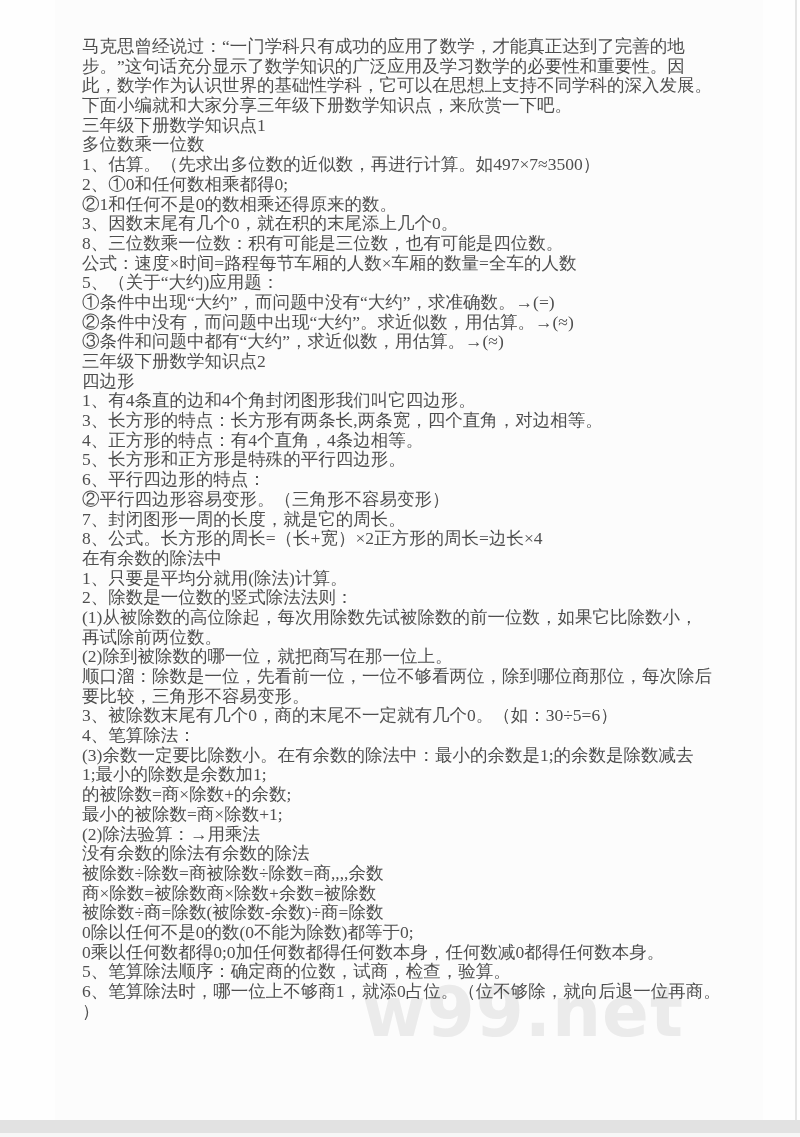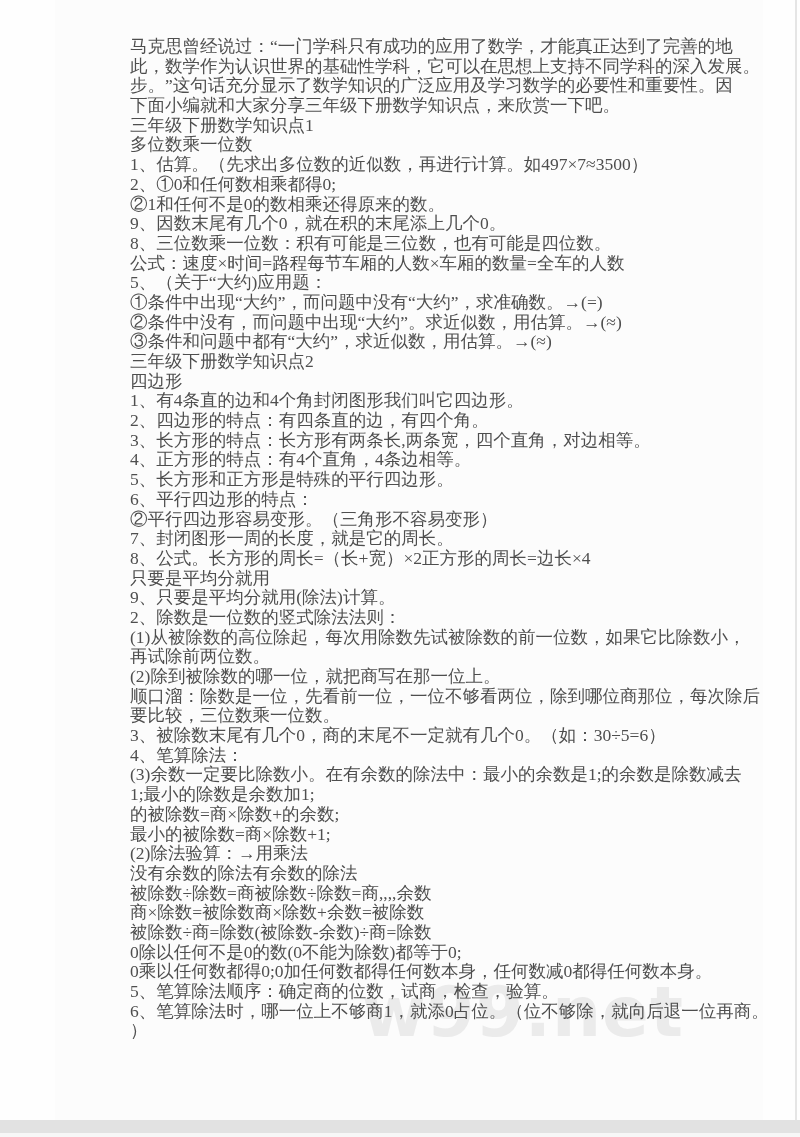--- a/index.html
+++ b/index.html
@@ -37,21 +37,20 @@
   }
   .textbody {
     position: absolute;
     left: 82px;
     top: 37px;
     z-index: 2;
     color: var(--text, #4e4e4e);
     font-size: 17.5px;
     line-height: 19.7px;
     white-space: nowrap;
-    margin-left: 48px;
   }
   .line {
     height: 19.7px;
   }
   .right-edge-line {
     position: absolute;
     right: 3px;
     top: 0;
     width: 2px;
     height: 1120px;
@@ -79,54 +78,53 @@
 </style>
 </head>
 <body>
 
 <div class="content-bg"></div>
 
 <div class="watermark">w99.net</div>
 
 <div class="textbody">
     <div class="line">马克思曾经说过：“一门学科只有成功的应用了数学，才能真正达到了完善的地</div>
+    <div class="line">步。”这句话充分显示了数学知识的广泛应用及学习数学的必要性和重要性。因</div>
     <div class="line">此，数学作为认识世界的基础性学科，它可以在思想上支持不同学科的深入发展。</div>
-    <div class="line">步。”这句话充分显示了数学知识的广泛应用及学习数学的必要性和重要性。因</div>
     <div class="line">下面小编就和大家分享三年级下册数学知识点，来欣赏一下吧。</div>
     <div class="line">三年级下册数学知识点1</div>
     <div class="line">多位数乘一位数</div>
     <div class="line">1、估算。（先求出多位数的近似数，再进行计算。如497×7≈3500）</div>
     <div class="line">2、①0和任何数相乘都得0;</div>
     <div class="line">②1和任何不是0的数相乘还得原来的数。</div>
-    <div class="line">9、因数末尾有几个0，就在积的末尾添上几个0。</div>
+    <div class="line">3、因数末尾有几个0，就在积的末尾添上几个0。</div>
     <div class="line">8、三位数乘一位数：积有可能是三位数，也有可能是四位数。</div>
     <div class="line">公式：速度×时间=路程每节车厢的人数×车厢的数量=全车的人数</div>
     <div class="line">5、（关于“大约)应用题：</div>
     <div class="line">①条件中出现“大约”，而问题中没有“大约”，求准确数。→(=)</div>
     <div class="line">②条件中没有，而问题中出现“大约”。求近似数，用估算。→(≈)</div>
     <div class="line">③条件和问题中都有“大约”，求近似数，用估算。→(≈)</div>
     <div class="line">三年级下册数学知识点2</div>
     <div class="line">四边形</div>
     <div class="line">1、有4条直的边和4个角封闭图形我们叫它四边形。</div>
-    <div class="line">2、四边形的特点：有四条直的边，有四个角。</div>
     <div class="line">3、长方形的特点：长方形有两条长,两条宽，四个直角，对边相等。</div>
     <div class="line">4、正方形的特点：有4个直角，4条边相等。</div>
     <div class="line">5、长方形和正方形是特殊的平行四边形。</div>
     <div class="line">6、平行四边形的特点：</div>
     <div class="line">②平行四边形容易变形。（三角形不容易变形）</div>
     <div class="line">7、封闭图形一周的长度，就是它的周长。</div>
     <div class="line">8、公式。长方形的周长=（长+宽）×2正方形的周长=边长×4</div>
-    <div class="line">只要是平均分就用</div>
-    <div class="line">9、只要是平均分就用(除法)计算。</div>
+    <div class="line">在有余数的除法中</div>
+    <div class="line">1、只要是平均分就用(除法)计算。</div>
     <div class="line">2、除数是一位数的竖式除法法则：</div>
     <div class="line">(1)从被除数的高位除起，每次用除数先试被除数的前一位数，如果它比除数小，</div>
     <div class="line">再试除前两位数。</div>
     <div class="line">(2)除到被除数的哪一位，就把商写在那一位上。</div>
     <div class="line">顺口溜：除数是一位，先看前一位，一位不够看两位，除到哪位商那位，每次除后</div>
-    <div class="line">要比较，三位数乘一位数。</div>
+    <div class="line">要比较，三角形不容易变形。</div>
     <div class="line">3、被除数末尾有几个0，商的末尾不一定就有几个0。（如：30÷5=6）</div>
     <div class="line">4、笔算除法：</div>
     <div class="line">(3)余数一定要比除数小。在有余数的除法中：最小的余数是1;的余数是除数减去</div>
     <div class="line">1;最小的除数是余数加1;</div>
     <div class="line">的被除数=商×除数+的余数;</div>
     <div class="line">最小的被除数=商×除数+1;</div>
     <div class="line">(2)除法验算：→用乘法</div>
     <div class="line">没有余数的除法有余数的除法</div>
     <div class="line">被除数÷除数=商被除数÷除数=商,,,,余数</div>
     <div class="line">商×除数=被除数商×除数+余数=被除数</div>

